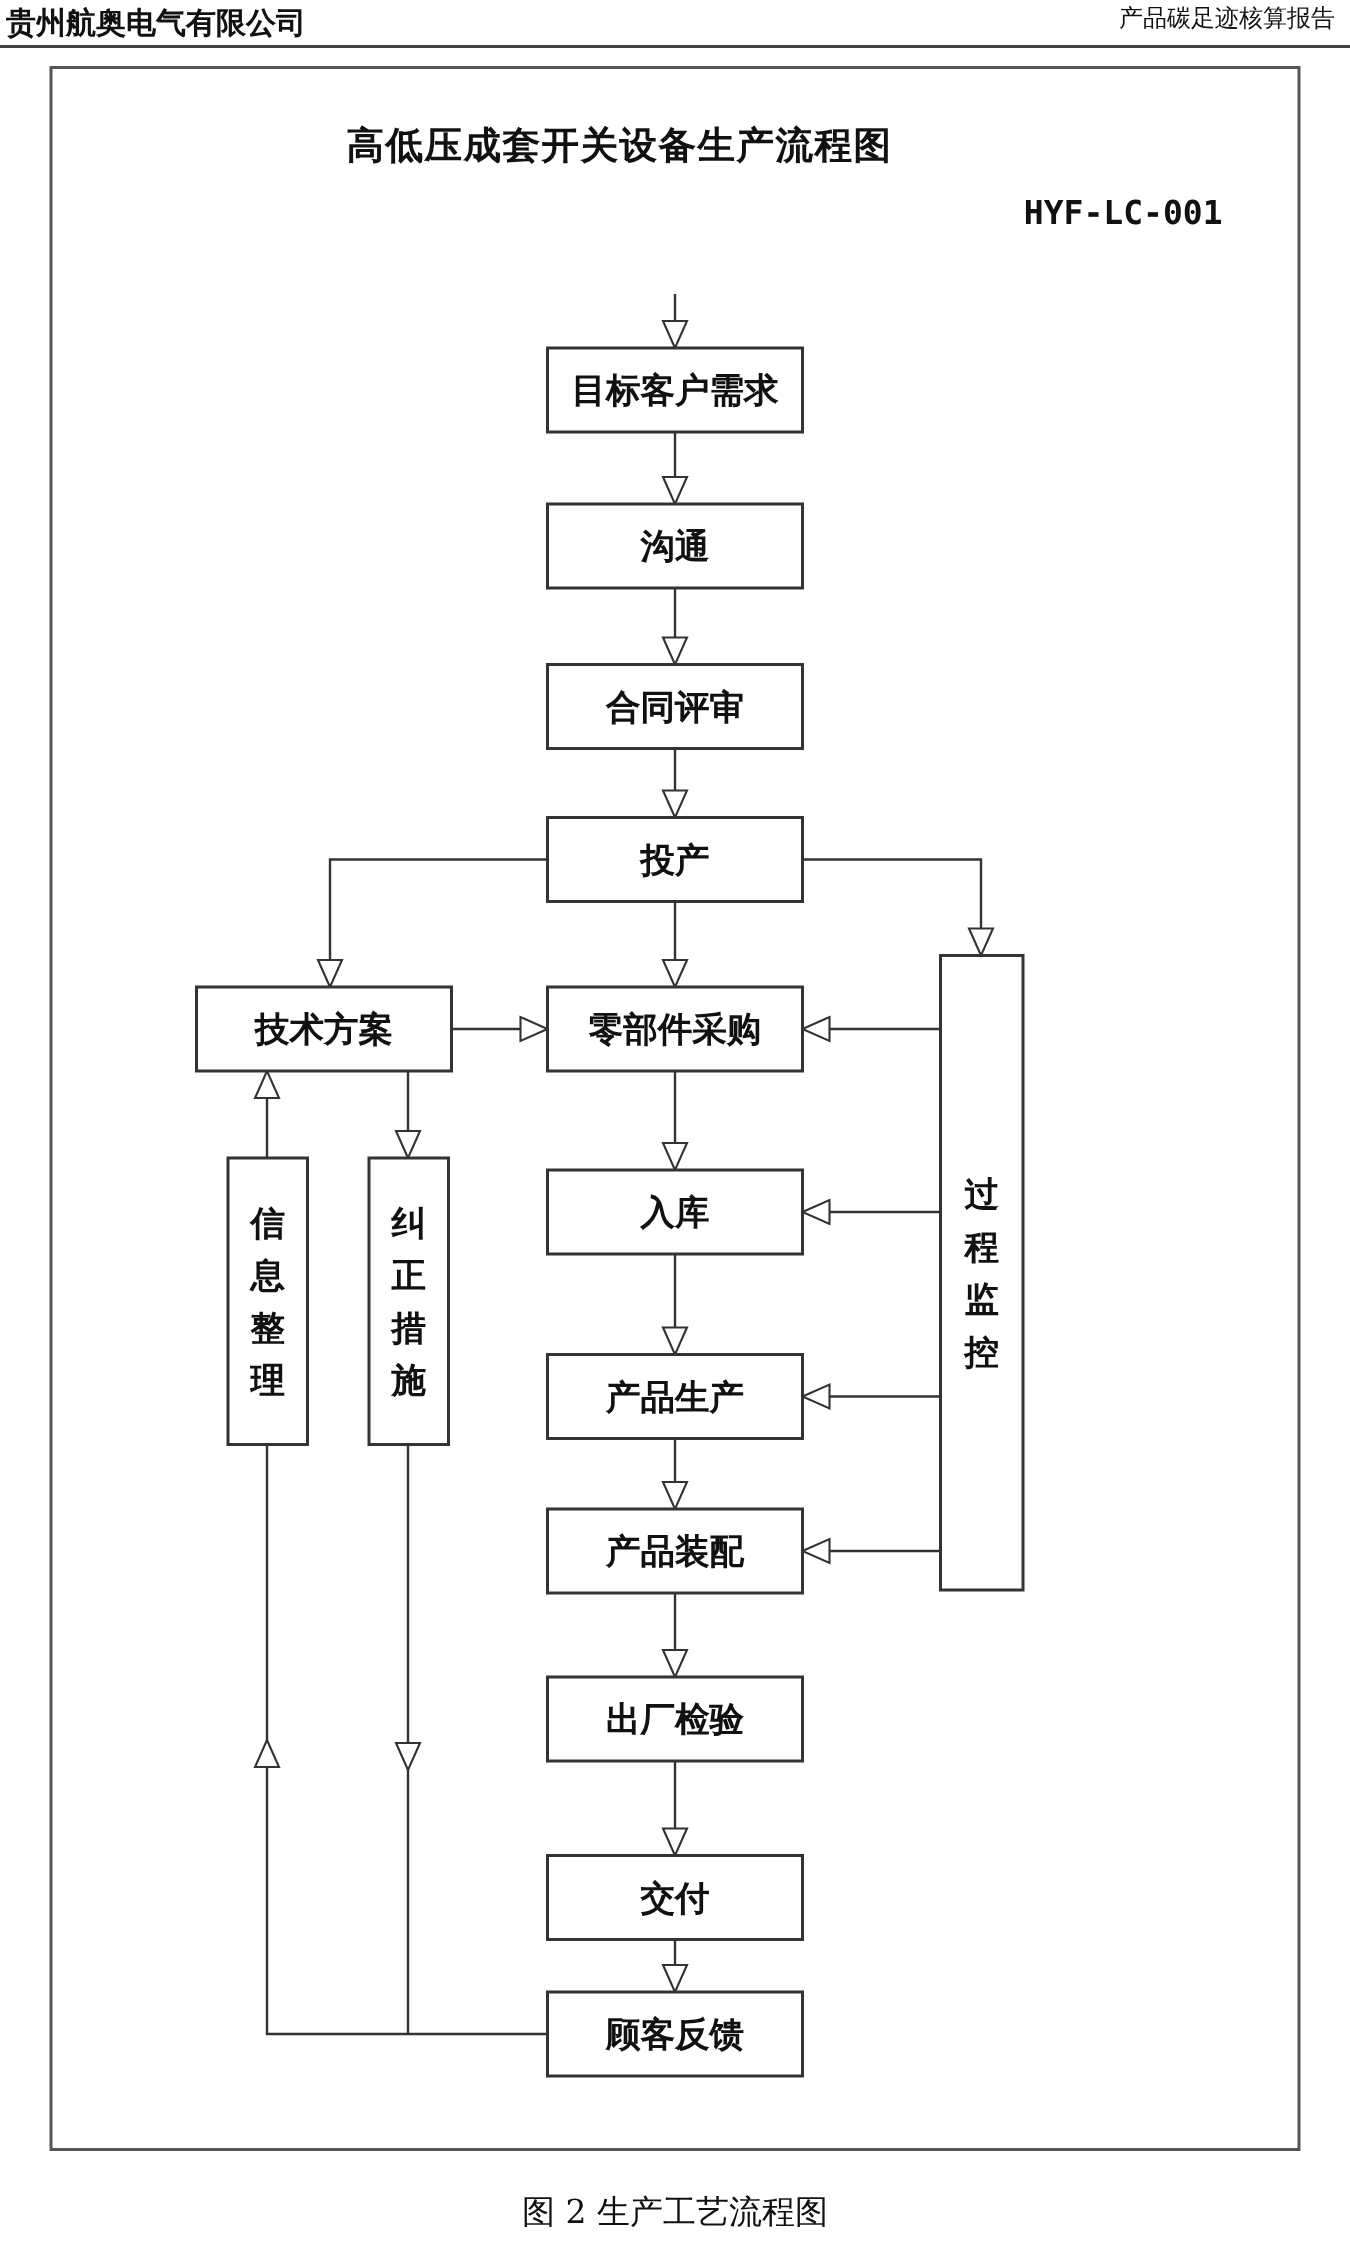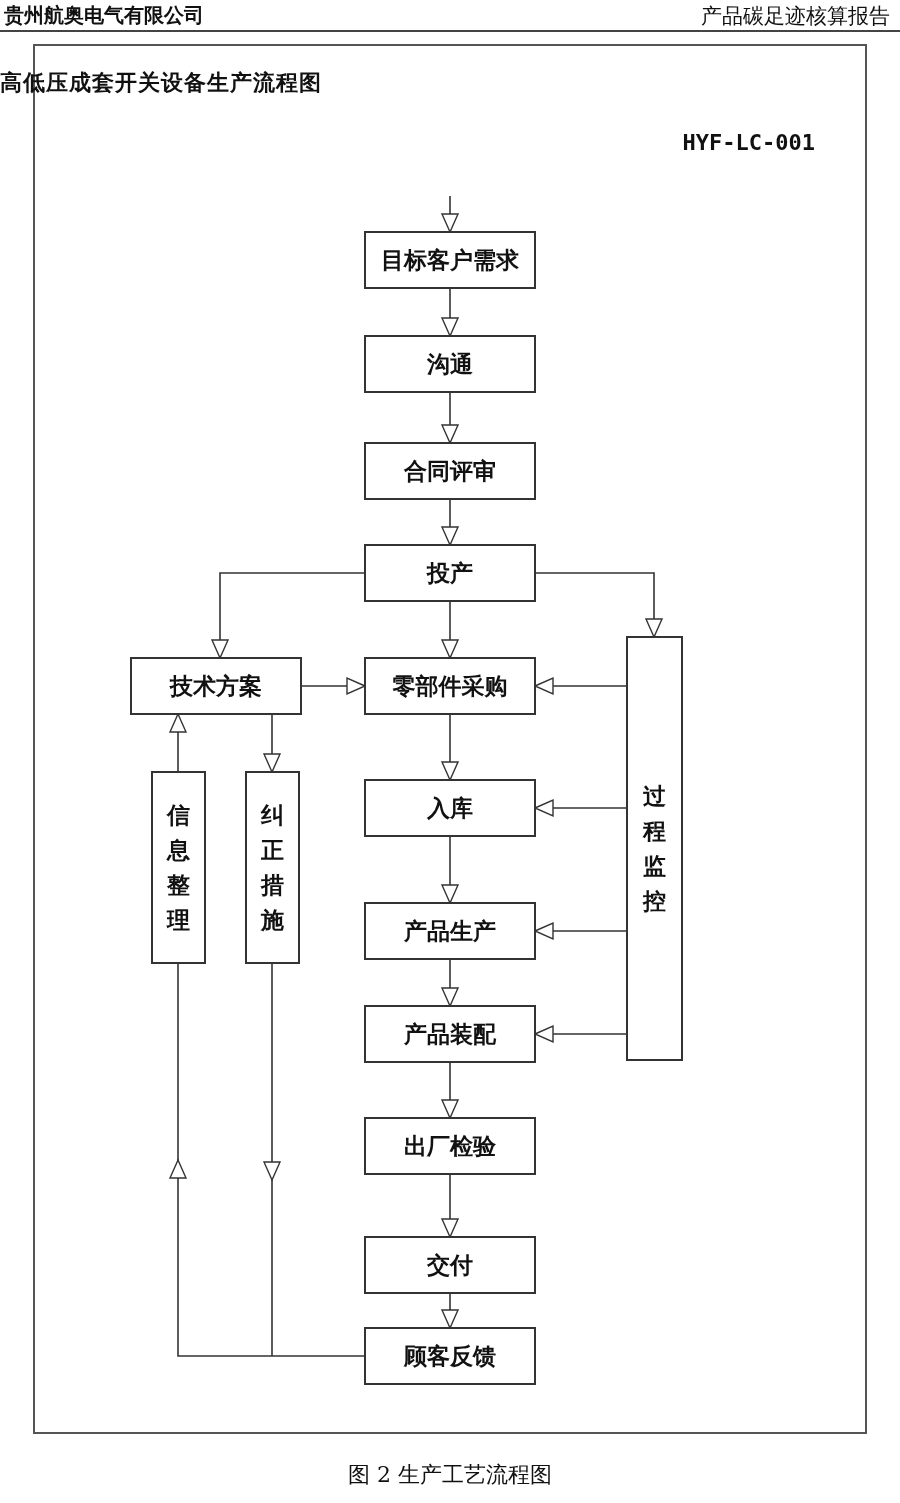--- a/index.html
+++ b/index.html
@@ -1,24 +1,24 @@
 <!DOCTYPE html>
 <html><head>
 <meta charset="utf-8">
 <style>
   html, body { margin: 0; padding: 0; background: #ffffff; }
   body { width: 900px; height: 1503px; position: relative; overflow: hidden;
          font-family: "DejaVu Serif", "Liberation Serif", serif; color: #111; }
   .hdr-left { position: absolute; left: 4px; top: 2px; font-size: 20px; letter-spacing: 0px; font-weight: bold; }
-  .hdr-right { position: absolute; right: 10px; top: 2px; font-size: 21px; }
+  .hdr-right { position: absolute; right: 10px; top: 2px; font-size: 16px; }
   .hdr-rule { position: absolute; left: 0; top: 30px; width: 900px; height: 0; border-top: 2px solid #444; }
   .frame { position: absolute; left: 33px; top: 44px; width: 834px; height: 1390px;
            border: 2px solid #555; box-sizing: border-box; }
-  .title { position: absolute; left: 0; width: 826px; top: 68px; 
-           font-size: 22px; font-weight: bold; font-family: "DejaVu Sans", sans-serif; letter-spacing: 1px; }
+  .title { position: absolute; left: 0; width: 826px; top: 80px; text-align: center;
+           font-size: 25px; font-weight: bold; font-family: "DejaVu Sans", sans-serif; letter-spacing: 1px; }
   .code { position: absolute; right: 85px; top: 130px; font-size: 22px; font-weight: bold;
           font-family: "DejaVu Sans Mono", "Liberation Mono", monospace; }
   svg.diagram { position: absolute; left: 0; top: 0; }
   .node-rect { fill: #fff; stroke: #333; stroke-width: 2; }
   .node-text { font-family: "DejaVu Sans", sans-serif; font-weight: bold; font-size: 23px; fill: #111; }
   .edge { stroke: #333; stroke-width: 1.6; fill: none; }
   .arrowhead { fill: #fff; stroke: #333; stroke-width: 1.4; }
   .caption { position: absolute; left: 0; width: 900px; top: 1460px; text-align: center; font-size: 22px; }
 </style>
 </head>

